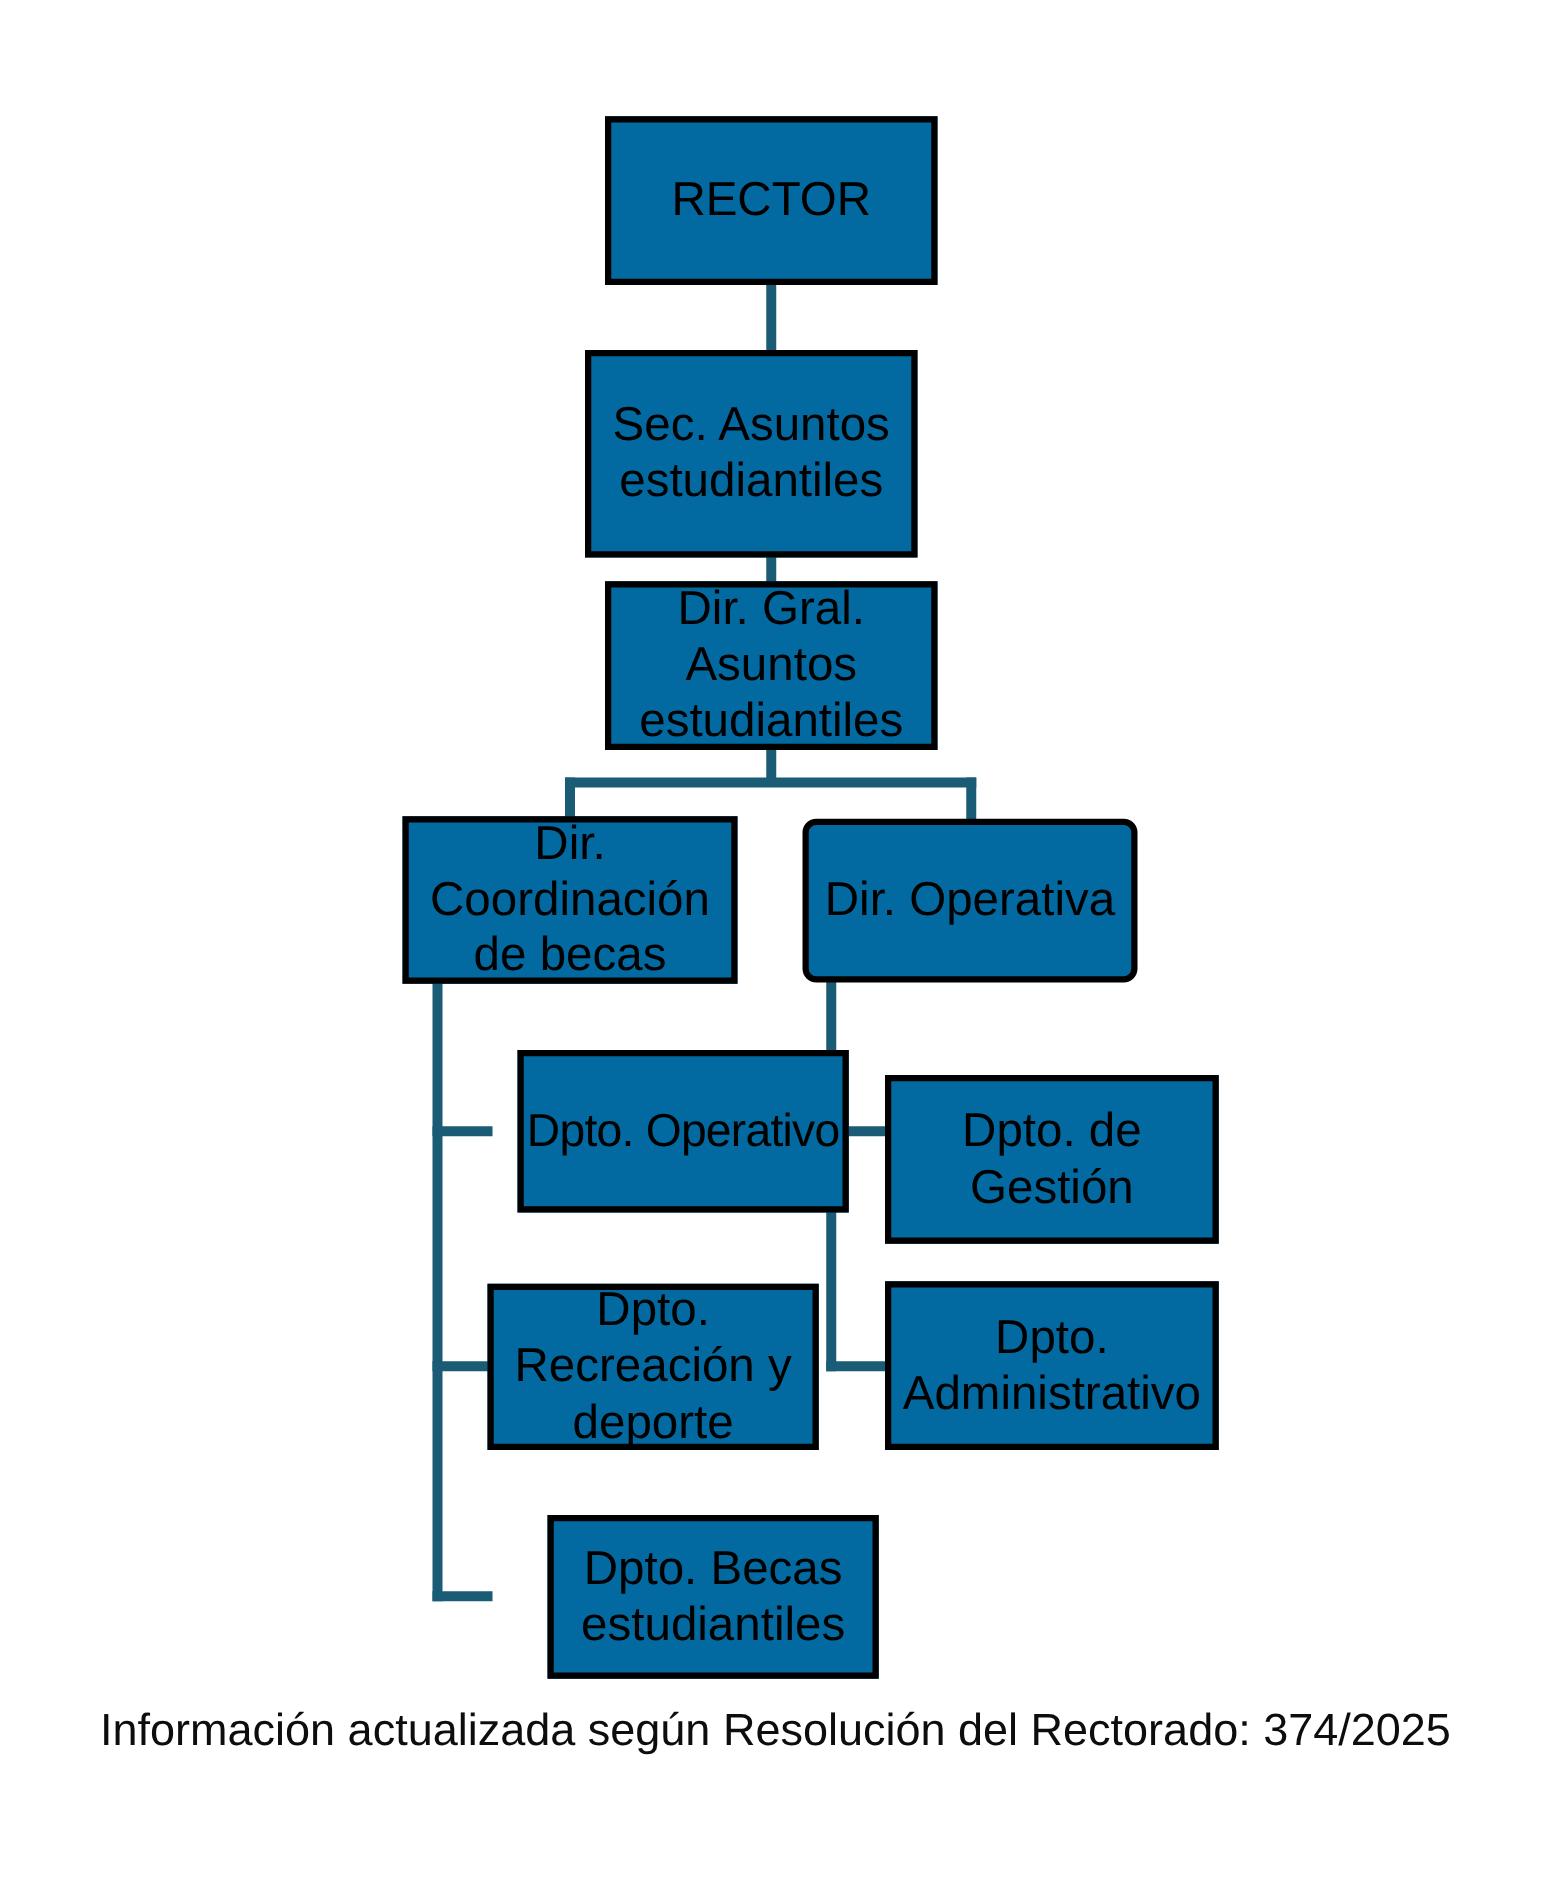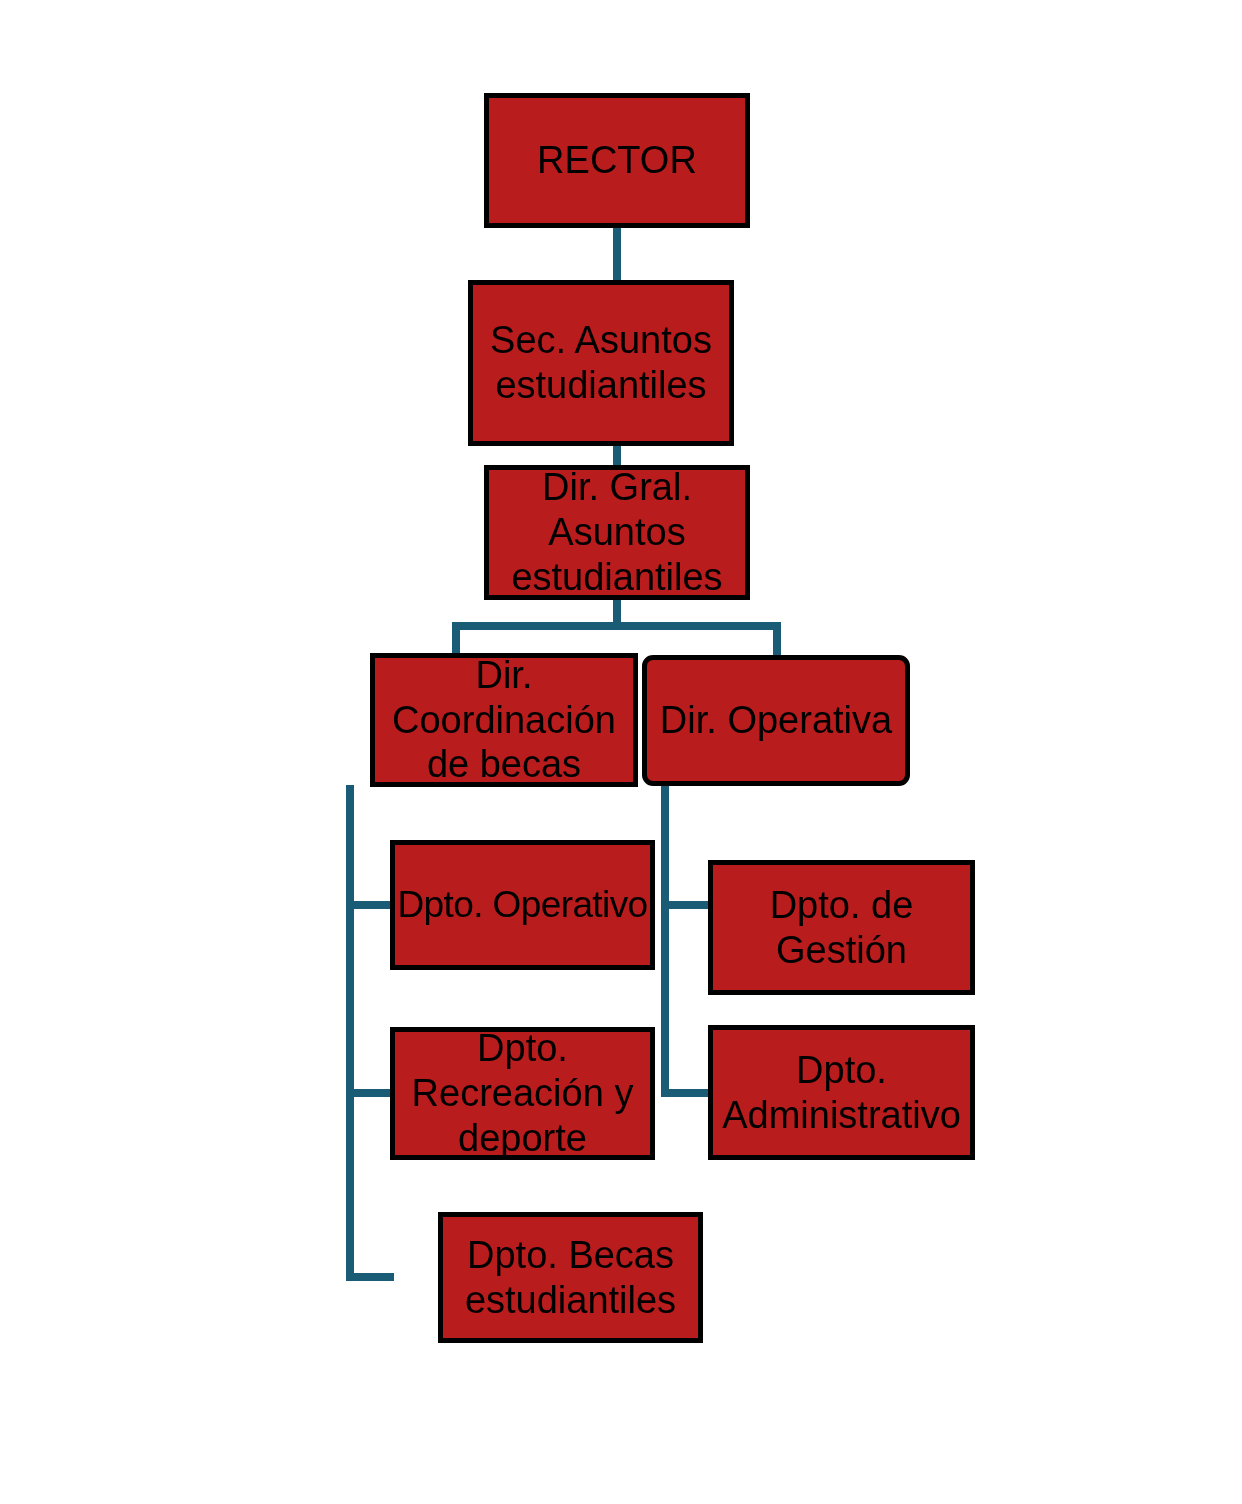--- a/index.html
+++ b/index.html
@@ -11,35 +11,36 @@
     position: relative;
     width: 1242px;
     height: 1504px;
     background: #ffffff;
     font-family: "Liberation Sans", sans-serif;
     overflow: hidden;
   }
   .node {
     position: absolute;
     box-sizing: border-box;
-    background: #b91c1c;
+    background: #0369a1;
     border: 5px solid #000000;
     display: flex;
     align-items: center;
     justify-content: center;
     text-align: center;
     color: #000000;
     font-size: 38px;
     line-height: 1.18;
     white-space: pre-line;
     z-index: 3;
   }
   .node.tight {
     font-size: 37px;
     letter-spacing: -0.6px;
+    margin-left: 24px;
   }
   .conn {
     position: absolute;
     background: #1a5b76;
     z-index: 1;
   }
   .footer {
     position: absolute;
     left: 80px;
     top: 1362px;
@@ -80,35 +81,36 @@
 
   <div class="node" style="left:484px; top:93px; width:266px; height:135px;">RECTOR</div>
 
   <div class="node" style="left:468px; top:280px; width:266px; height:166px;">Sec. Asuntos
 estudiantiles</div>
 
   <div class="node" style="left:484px; top:465px; width:266px; height:135px;">Dir. Gral.
 Asuntos
 estudiantiles</div>
 
-  <div class="node" style="left:322px; top:653px; width:268px; height:134px;margin-left:48px;">Dir.
+  <div class="node" style="left:322px; top:653px; width:268px; height:134px;">Dir.
 Coordinación
 de becas</div>
 
   <div class="node" style="left:642px; top:655px; width:268px; height:131px;border-radius:11px;">Dir. Operativa</div>
 
   <div class="node tight" style="left:390px; top:840px; width:265px; height:130px;">Dpto. Operativo</div>
 
   <div class="node" style="left:708px; top:840px; width:267px; height:135px;margin-top:20px;">Dpto. de
 Gestión</div>
 
   <div class="node" style="left:390px; top:1027px; width:265px; height:133px;">Dpto.
 Recreación y
 deporte</div>
 
   <div class="node" style="left:708px; top:1025px; width:267px; height:135px;">Dpto.
 Administrativo</div>
 
   <div class="node" style="left:390px; top:1212px; width:265px; height:131px;margin-left:48px;">Dpto. Becas
 estudiantiles</div>
 
+  <div class="footer">Información actualizada según Resolución del Rectorado: 374/2025</div>
 
 </div>
 
 </body></html>

